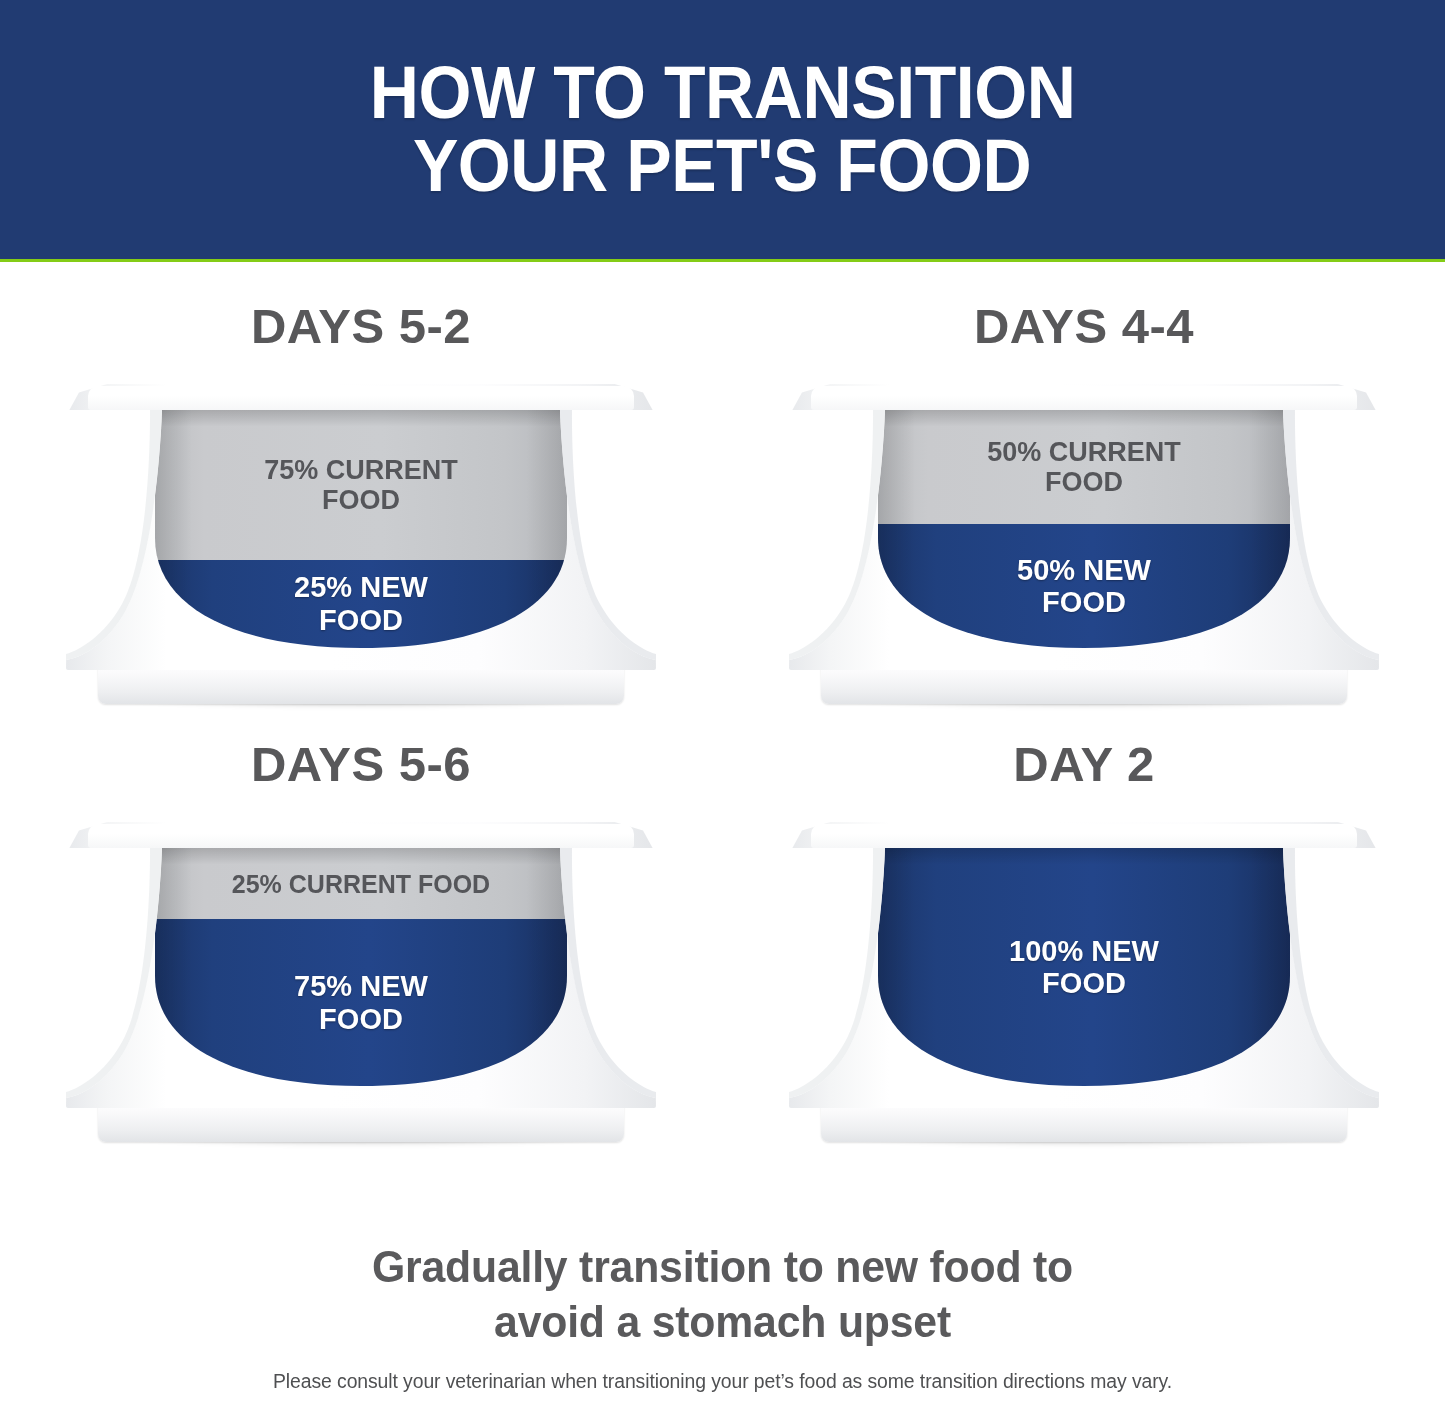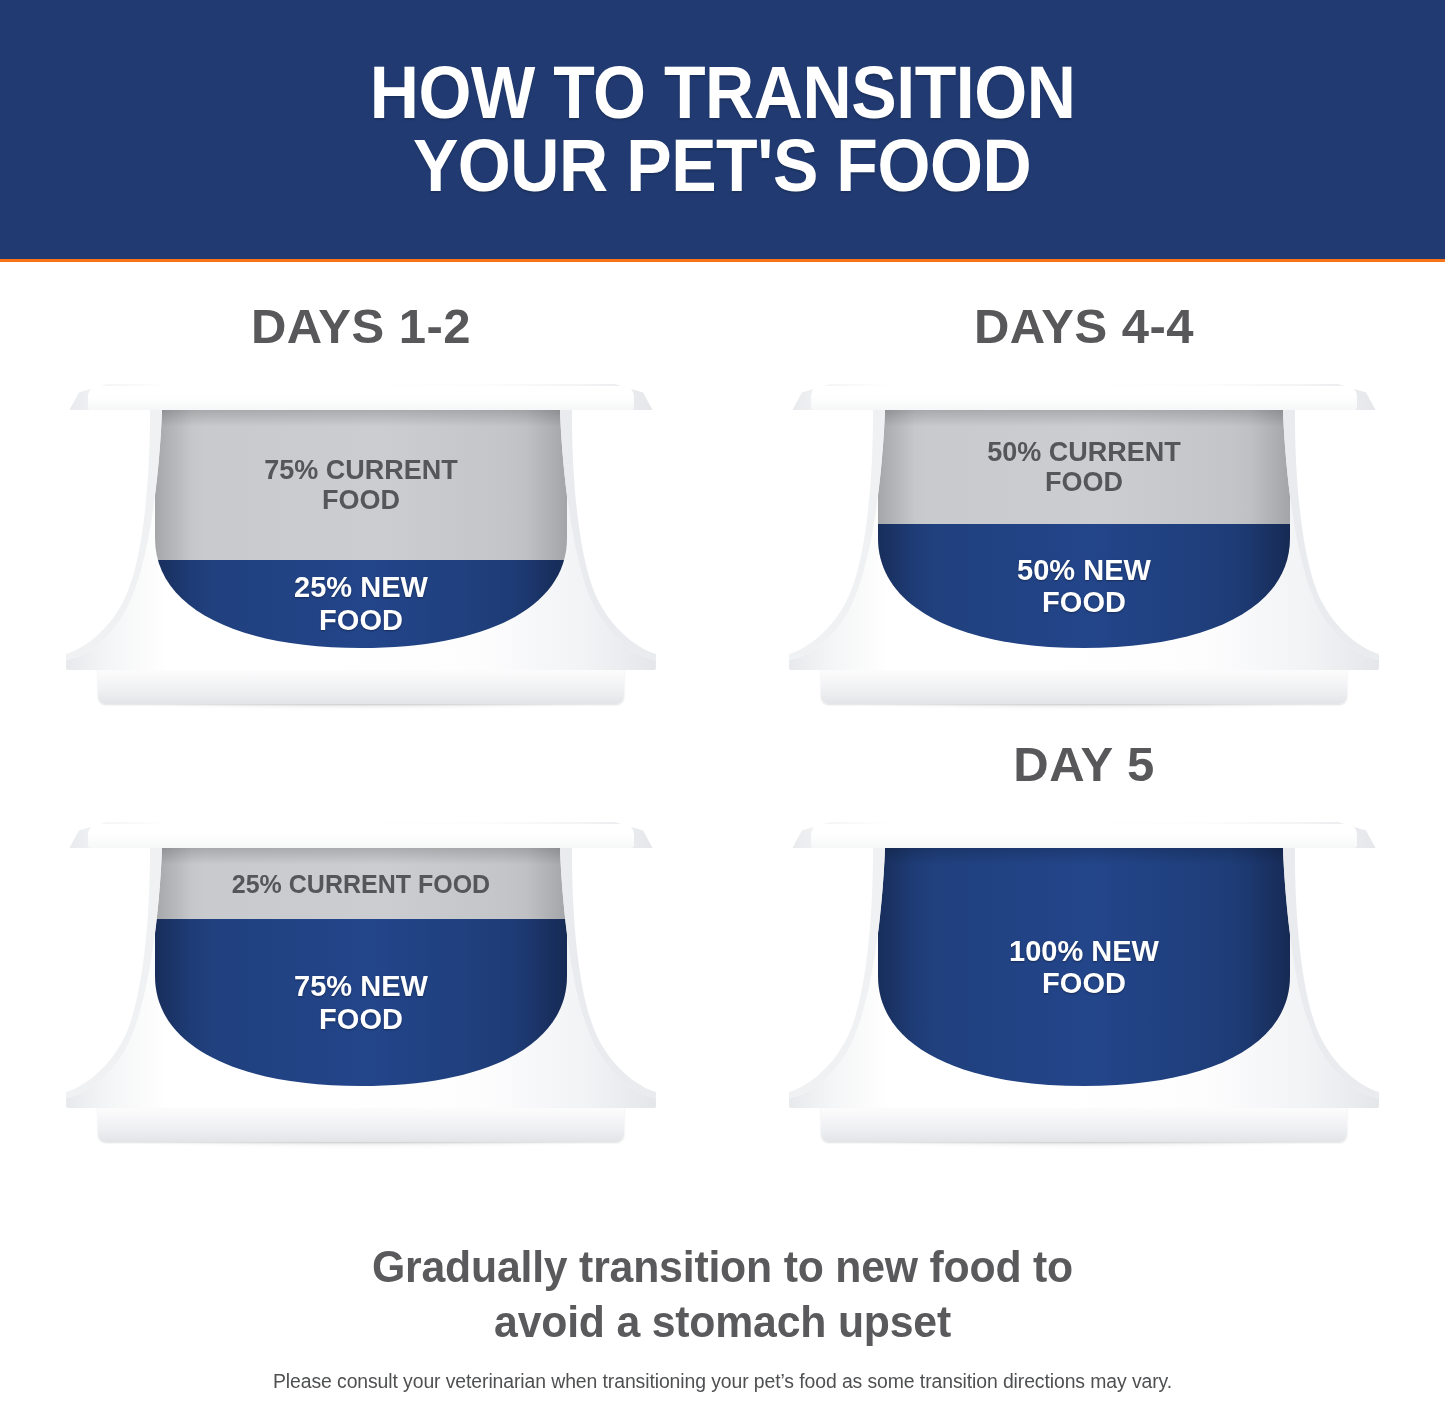--- a/index.html
+++ b/index.html
@@ -22,21 +22,21 @@
   }
 
   
   .header-band {
     position: absolute;
     left: 0;
     top: 0;
     width: 1445px;
     height: 262px;
     background: #213B72;
-    border-bottom: 3px solid #f97316;
+    border-bottom: 3px solid #84cc16;
     box-sizing: border-box;
     display: flex;
     flex-direction: column;
     align-items: center;
     justify-content: center;
   }
   .header-line {
     color: #ffffff;
     font-weight: 700;
     font-size: 74px;
@@ -253,21 +253,21 @@
 <div id="page">
 
   <div class="header-band">
     <div class="header-line">HOW TO TRANSITION</div>
     <div class="header-line">YOUR PET'S FOOD</div>
   </div>
 
   <div class="steps">
 
     <div class="step c0 r0">
-      <div class="step-title">DAYS 1-2</div>
+      <div class="step-title">DAYS 5-2</div>
       <div class="bowl">
         <div class="bowl-shadow"></div>
         <div class="bowl-foot"></div>
         <div class="bowl-body"></div>
         <div class="bowl-rim"></div>
         <div class="bowl-cavity">
           <div class="bowl-cavity-inner">
             <div class="fill-current" style="height:63%">
               <div class="fill-label">
                 <span>75% CURRENT</span><br>
@@ -331,20 +331,21 @@
         <div class="wall" style="right:0">
           <svg width="96" height="250" viewBox="0 0 96 250">
             <path d="M96 0 L0 0 C0 0 4 140 36 200 C56 236 82 248 96 250 Z" fill="#ffffff"></path>
             <path d="M12 0 L0 0 C0 0 4 140 36 200 C56 236 82 248 96 250 L96 244 C82 240 58 226 40 194 C10 140 12 0 12 0 Z" fill="#e7e9ec" opacity="0.9"></path>
           </svg>
         </div>
       </div>
     </div>
 
     <div class="step c0 r1">
+      <div class="step-title">DAYS 5-6</div>
       <div class="bowl">
         <div class="bowl-shadow"></div>
         <div class="bowl-foot"></div>
         <div class="bowl-body"></div>
         <div class="bowl-rim"></div>
         <div class="bowl-cavity">
           <div class="bowl-cavity-inner">
             <div class="fill-current" style="height:30%">
               <div class="fill-label small">
                 <span>25% CURRENT FOOD</span>
@@ -368,21 +369,21 @@
         <div class="wall" style="right:0">
           <svg width="96" height="250" viewBox="0 0 96 250">
             <path d="M96 0 L0 0 C0 0 4 140 36 200 C56 236 82 248 96 250 Z" fill="#ffffff"></path>
             <path d="M12 0 L0 0 C0 0 4 140 36 200 C56 236 82 248 96 250 L96 244 C82 240 58 226 40 194 C10 140 12 0 12 0 Z" fill="#e7e9ec" opacity="0.9"></path>
           </svg>
         </div>
       </div>
     </div>
 
     <div class="step c1 r1">
-      <div class="step-title">DAY 5</div>
+      <div class="step-title">DAY 2</div>
       <div class="bowl">
         <div class="bowl-shadow"></div>
         <div class="bowl-foot"></div>
         <div class="bowl-body"></div>
         <div class="bowl-rim"></div>
         <div class="bowl-cavity">
           <div class="bowl-cavity-inner">
             <div class="fill-new" style="height:100%">
               <div class="fill-label">
                 <span>100% NEW</span><br>

